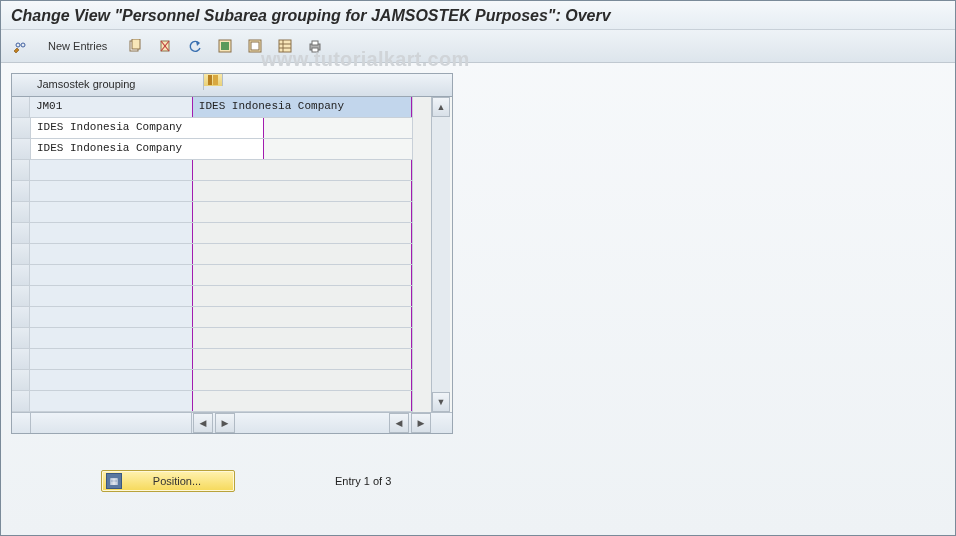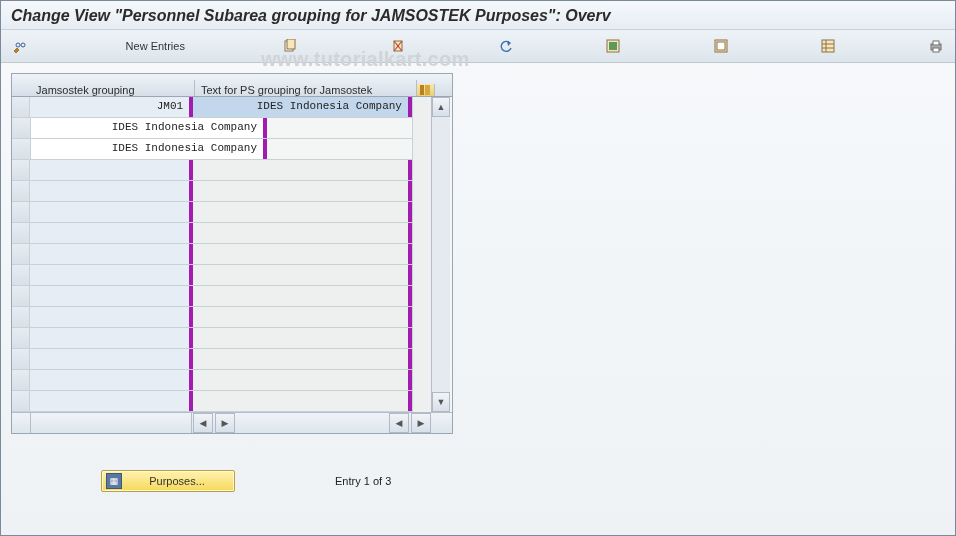--- a/index.html
+++ b/index.html
@@ -27,27 +27,26 @@
   }
   .title-text {
     font-style: italic;
     font-weight: bold;
     font-size: 16px;
     color: #2b2b2b;
   }
   .toolbar {
     display: flex;
     align-items: center;
-    gap: 18px;
+    gap: 8px;
     padding: 4px 8px;
     background: linear-gradient(#eef3f7, #dde5ec);
     border-bottom: 1px solid #c0c8d0;
     height: 24px;
     position: relative;
-    justify-content: space-between;
   }
   .tbtn {
     width: 20px;
     height: 20px;
     display: flex;
     align-items: center;
     justify-content: center;
     border: 1px solid transparent;
     border-radius: 2px;
     cursor: pointer;
@@ -78,21 +77,21 @@
     border: 1px solid #9aa6b2;
     width: 440px;
     background: #f4f6f5;
     position: relative;
   }
   .grid-head {
     display: flex;
     background: linear-gradient(#eef3f8, #d6dfe8);
     border-bottom: 1px solid #9aa6b2;
     height: 22px;
-    align-items: flex-end;
+    align-items: flex-start;
   }
   .selcol-h {
     width: 18px;
     border-right: 1px solid #b4bec8;
     background: linear-gradient(#e8eef4, #d6dee6);
   }
   .col-h {
     border-right: 1px solid #b4bec8;
     font-size: 11px;
     color: #2b2b2b;
@@ -128,27 +127,26 @@
     height: 20px;
     border-bottom: 1px solid #c8d0d8;
   }
   .sel {
     width: 18px;
     border-right: 1px solid #c8d0d8;
     background: linear-gradient(#e6ecf2, #d8e0e8);
     cursor: pointer;
   }
   .cell {
-    border-right: 4px solid #a21caf;
+    border-right: 1px solid #a21caf;
     font-size: 11px;
     padding: 3px 6px 0 6px;
     white-space: nowrap;
     overflow: hidden;
     font-family: "Courier New", monospace;
-    text-align: right;
   }
   .cell.col1 { background: #e6edf4; color: #222; }
   .cell.col2 { background: #ffffff; color: #222; font-family: Liberation Mono, monospace; }
   .cell.col2.selected { background: #c2d6ec; }
   .row.empty .cell.col1 { background: #e6edf4; }
   .row.empty .cell.col2 { background: #eef0ef; }
   .vscroll {
     width: 18px;
     background: #dde4eb;
     border-left: 1px solid #b4bec8;
@@ -297,21 +295,20 @@
     </div>
     <span class="watermark">www.tutorialkart.com</span>
   </div>
 
   <div class="content">
     <div class="grid">
 
       <div class="grid-head">
         <div class="selcol-h"></div>
         <div class="col-h col1">Jamsostek grouping</div>
-        <div class="col-h col2">Text for PS grouping for Jamsostek</div>
         <div class="cfg-h">
           <svg width="12" height="12">
               <rect x="0" y="0" width="12" height="12" fill="none"></rect>
               <rect x="1" y="1" width="4" height="10" fill="#b88020"></rect>
               <rect x="6" y="1" width="5" height="10" fill="#d8a840"></rect>
             </svg>
         </div>
         <div class="scrollcol-h"></div>
       </div>
 
@@ -412,19 +409,19 @@
           </div>
         </div>
         <div class="vscroll-corner"></div>
       </div>
 
     </div>
 
     <div class="bottom-area">
       <div class="pos-btn">
         <span class="pos-icon">▦</span>
-        <span style="flex:1;text-align:center;">Purposes...</span>
+        <span style="flex:1;text-align:center;">Position...</span>
       </div>
       <span class="entry-lbl">Entry 1 of 3</span>
     </div>
 
   </div>
 </div>
 
 </body></html>

